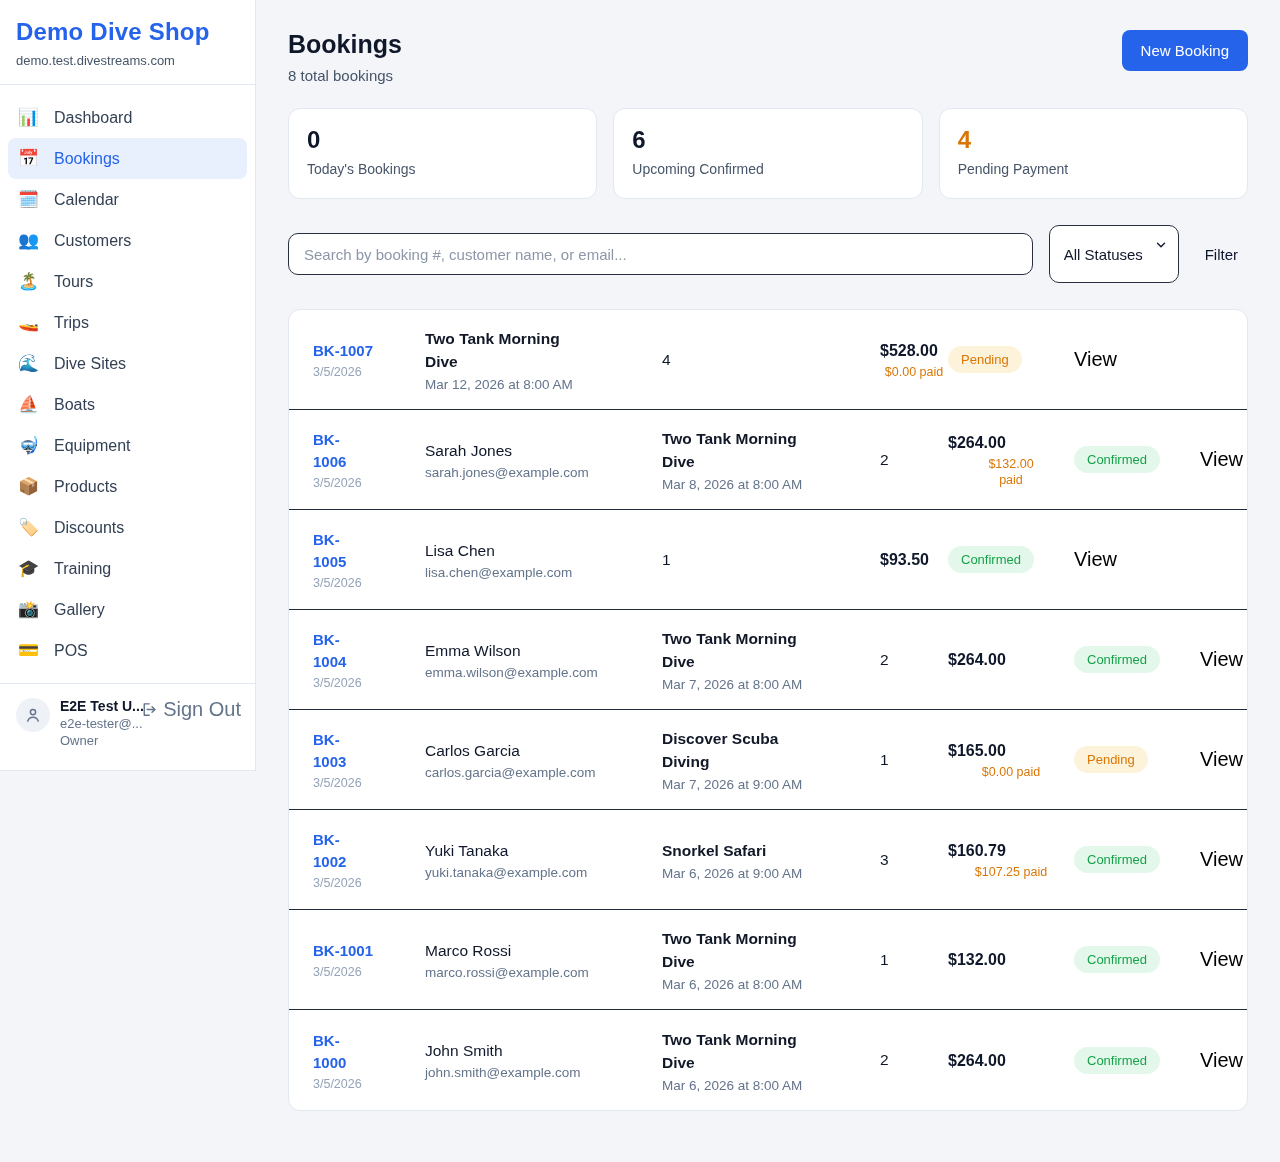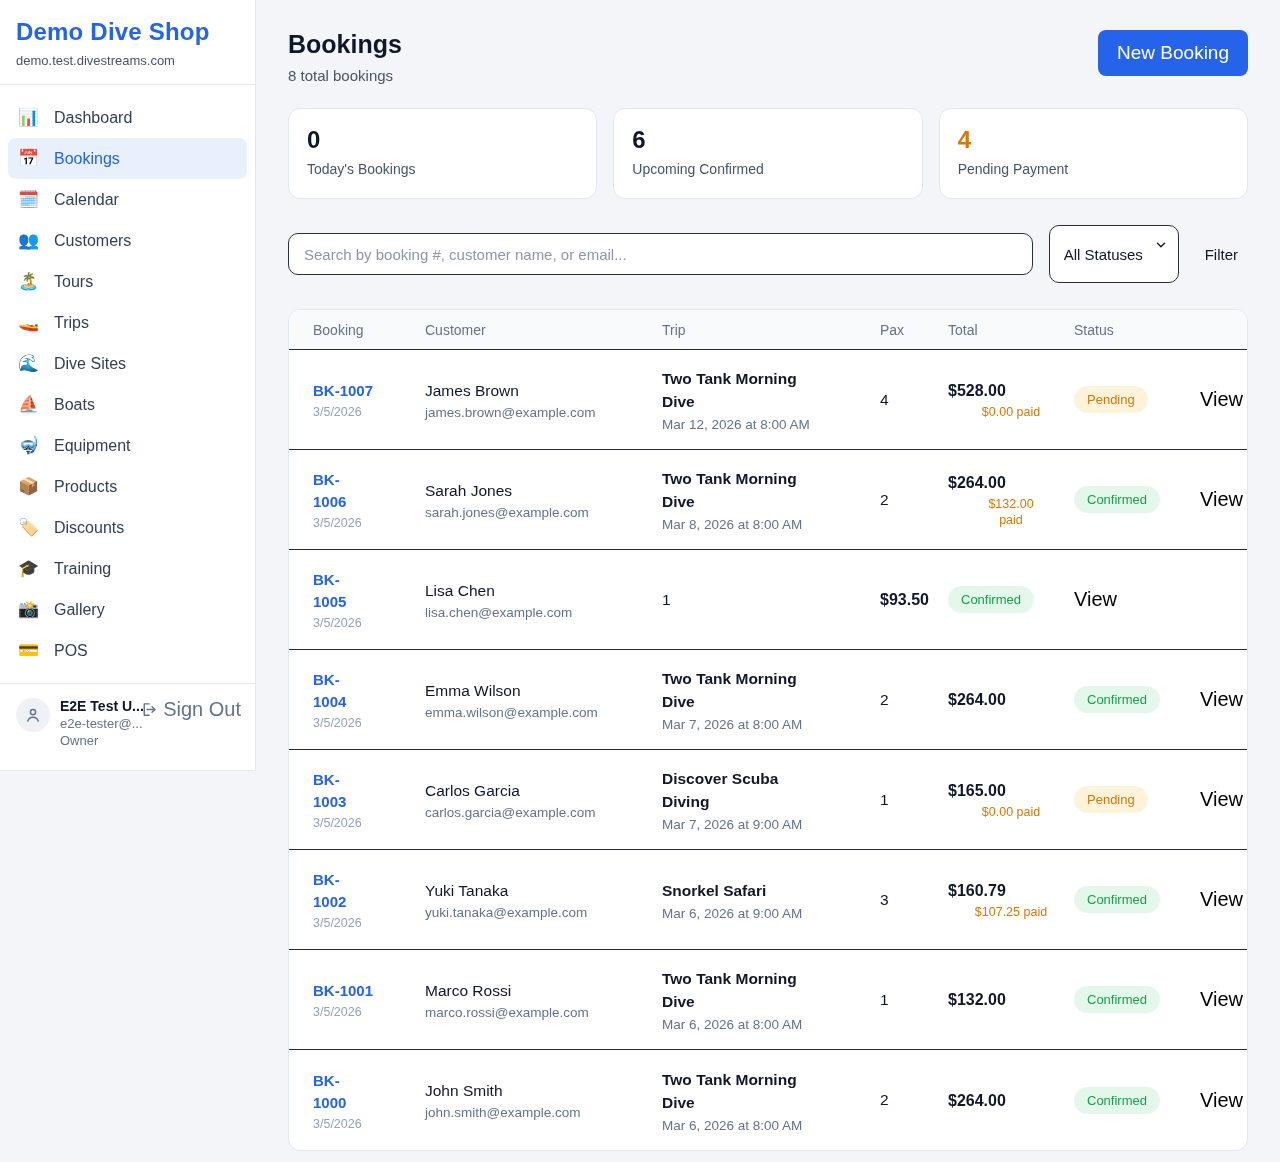--- a/index.html
+++ b/index.html
@@ -40,21 +40,21 @@
   .user-email, .user-role { font-size:13px; color:#64748b; margin-top:2px; white-space:nowrap; }
   .signout { margin-left:auto; display:flex; align-items:center; gap:6px;
     color:#64748b; font-size:20px; cursor:pointer; white-space:nowrap; }
   
   .main { position:absolute; left:256px; top:0; right:0; padding:30px 32px; }
   .page-header { display:flex; justify-content:space-between; align-items:flex-start; }
   .page-title { font-size:25px; font-weight:700; color:#0f172a; }
   .page-subtitle { font-size:15px; color:#475569; margin-top:8px; }
   .btn-primary {
     background:#2563eb; color:#fff; border:none; border-radius:8px;
-    font-size:19px; font-weight:500; padding:12px 19px; cursor:pointer;
+    font-size:15px; font-weight:500; padding:12px 19px; cursor:pointer;
     font-family:"Liberation Sans", sans-serif;
   }
   .stats { display:flex; gap:16px; margin-top:24px; }
   .stat-card {
     flex:1; background:#fff; border:1px solid #e2e8f0; border-radius:12px;
     padding:17px 18px 21px;
   }
   .stat-value { font-size:24px; font-weight:700; }
   .stat-label { font-size:14px; color:#475569; margin-top:7px; }
   .filter-row { display:flex; align-items:center; gap:16px; margin-top:26px; }
@@ -224,38 +224,25 @@
         <option>All Statuses</option>
       </select>
       <svg class="select-chevron" width="14" height="14" viewBox="0 0 24 24" fill="none" stroke="#0f172a" stroke-width="2.4" stroke-linecap="round" stroke-linejoin="round">
         <polyline points="6 9 12 15 18 9"></polyline>
       </svg>
     </div>
     <button class="filter-btn">Filter</button>
   </div>
 
   <div class="table-card">
-    <div class="tgrid thead">
-        <div class="th">Booking</div>
-        <div class="th">Customer</div>
-        <div class="th">Trip</div>
-        <div class="th">Pax</div>
-        <div class="th">Total</div>
-        <div class="th">Status</div>
-        <div class="th"></div>
-      </div>
     <div>
         <div class="tgrid trow">
           <div>
             <div class="booking-id">BK-1007</div>
             <div class="booking-date">3/5/2026</div>
-          </div>
-          <div>
-            <div class="cust-name">James Brown</div>
-            <div class="cust-email">james.brown@example.com</div>
           </div>
           <div>
             <div class="trip-name">Two Tank Morning<br>Dive</div>
             <div class="trip-dt">Mar 12, 2026 at 8:00 AM</div>
           </div>
           <div class="pax">4</div>
           <div>
             <div class="total-amt">$528.00</div>
             <div class="total-paid">$0.00 paid</div>
           </div>

